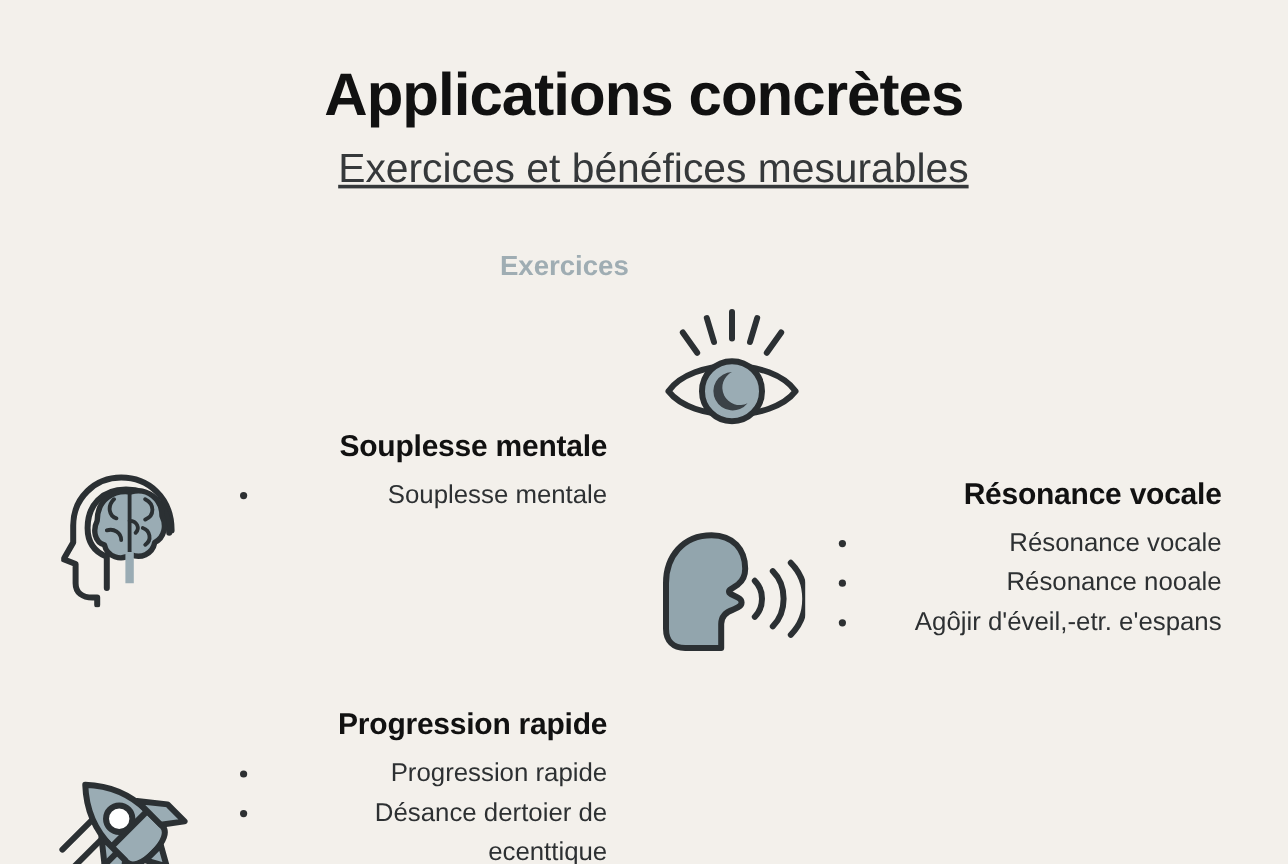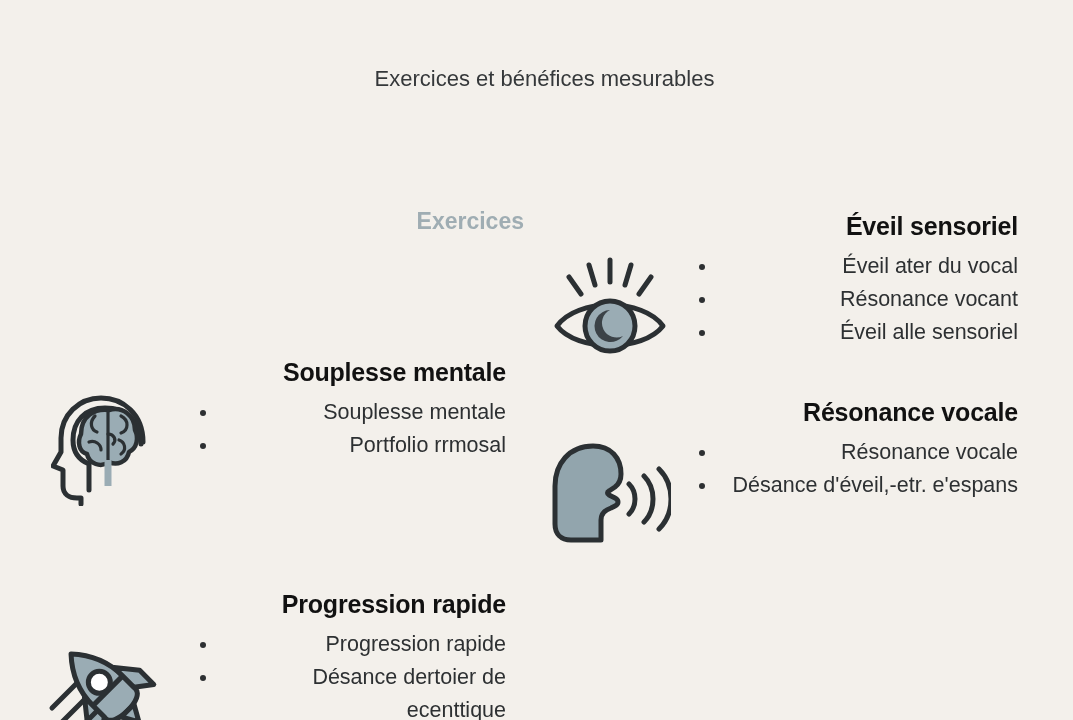--- a/index.html
+++ b/index.html
@@ -30,25 +30,26 @@
   }
   .slide-title {
     font-size: 50px;
     font-weight: 700;
     letter-spacing: -0.8px;
     color: #111111;
     line-height: 1.1;
     margin: 0;
   }
   .slide-subtitle {
-    font-size: 22px;
+    font-size: 34px;
     font-weight: 400;
     color: #35383a;
     margin: 14px 0 0 16px;
     line-height: 1.2;
+    text-decoration: underline;
   }
 
   
   .grid {
     position: absolute;
     top: 208px;
     left: 0;
     width: 1050px;
     display: grid;
     grid-template-columns: 512px 512px;
@@ -132,20 +133,21 @@
     background: #2d3032;
   }
   .icon-svg { display: block; }
 </style>
 </head>
 <body>
 
 <div class="slide">
 
   <div class="header">
+    <h1 class="slide-title">Applications concrètes</h1>
     <p class="slide-subtitle">Exercices et bénéfices mesurables</p>
   </div>
 
   <div class="grid">
 
     <div class="col-label">Exercices</div>
 
 
     <div class="block">
       <div class="icon-cell">
@@ -154,28 +156,20 @@
             <line x1="59" y1="4" x2="59" y2="26"></line>
             <line x1="38" y1="9" x2="44" y2="29"></line>
             <line x1="80" y1="9" x2="74" y2="29"></line>
             <line x1="18" y1="21" x2="30" y2="38"></line>
             <line x1="100" y1="21" x2="88" y2="38"></line>
           </g>
           <path d="M6 70 C26 42 92 42 112 70 C92 96 26 96 6 70 Z" fill="none" stroke="#2b3033" stroke-width="5" stroke-linejoin="round"></path>
           <circle cx="59" cy="70" r="25" fill="#9aacb4" stroke="#2b3033" stroke-width="5"></circle>
           <path d="M59 54 a16 16 0 1 0 13 26 a13 13 0 1 1 -13 -26 Z" fill="#3b4247"></path>
         </svg>
-      </div>
-      <div class="text-cell">
-        <div class="block-title">Éveil sensoriel</div>
-        <ul class="bullets">
-          <li>Éveil ater du vocal</li>
-          <li>Résonance vocant</li>
-          <li>Éveil alle sensoriel</li>
-        </ul>
       </div>
     </div>
 
     <div class="block">
       <div class="icon-cell right">
         <svg class="icon-svg" width="108" height="112" viewBox="0 0 108 112">
           <path d="M92 48 C92 20 72 4 50 4 C28 4 10 21 10 44 L10 58 L2 72 L12 76 L12 92
                    C12 100 18 104 26 104 L30 104 L30 110" fill="none" stroke="#2b3033" stroke-width="5" stroke-linecap="round" stroke-linejoin="round"></path>
           <path d="M90 50 C90 26 74 14 54 14 C34 14 22 27 22 46 C22 58 28 66 38 70
                    L38 96" fill="none" stroke="#2b3033" stroke-width="5" stroke-linecap="round"></path>
@@ -189,21 +183,20 @@
             <path d="M68 46 C74 48 76 56 70 60"></path>
             <path d="M57 40 C63 40 66 46 62 50"></path>
           </g>
           <path d="M57 66 L57 92" fill="none" stroke="#9aacb4" stroke-width="7"></path>
         </svg>
       </div>
       <div class="text-cell">
         <div class="block-title">Souplesse mentale</div>
         <ul class="bullets">
           <li>Souplesse mentale</li>
-          <li>Portfolio rrmosal</li>
         </ul>
       </div>
     </div>
 
     <div class="block row2">
       <div class="icon-cell mouth">
         <svg class="icon-svg" width="122" height="104" viewBox="0 0 122 104">
           <path d="M44 4 C20 4 6 22 6 44 L6 82 C6 92 12 98 22 98 L52 98 L52 78
                    C52 72 56 68 62 66 L66 64 C70 62 70 58 66 56 L60 53
                    C58 52 58 50 60 49 L66 45 C70 42 72 38 72 32 C72 16 62 4 44 4 Z" fill="#92a5ad" stroke="#2b3033" stroke-width="5" stroke-linejoin="round" stroke-linecap="round"></path>
@@ -211,21 +204,22 @@
             <path d="M80 42 C88 50 88 64 80 72"></path>
             <path d="M95 34 C107 46 107 68 95 80"></path>
             <path d="M110 27 C126 43 126 71 110 87"></path>
           </g>
         </svg>
       </div>
       <div class="text-cell">
         <div class="block-title">Résonance vocale</div>
         <ul class="bullets">
           <li>Résonance vocale</li>
-          <li>Désance d'éveil,-etr. e'espans</li>
+          <li>Résonance nooale</li>
+          <li>Agôjir d'éveil,-etr. e'espans</li>
         </ul>
       </div>
     </div>
 
     <div class="block row2">
       <div class="icon-cell right rocket">
         <svg class="icon-svg" width="118" height="104" viewBox="0 0 118 104">
           <g transform="rotate(-45 59 52)">
             <path d="M59 4 C74 20 80 38 80 56 L38 56 C38 38 44 20 59 4 Z" fill="#9aacb4" stroke="#2b3033" stroke-width="5" stroke-linejoin="round"></path>
             <path d="M38 56 L80 56 L80 74 C80 80 72 84 59 84 C46 84 38 80 38 74 Z" fill="#9aacb4" stroke="#2b3033" stroke-width="5" stroke-linejoin="round"></path>

